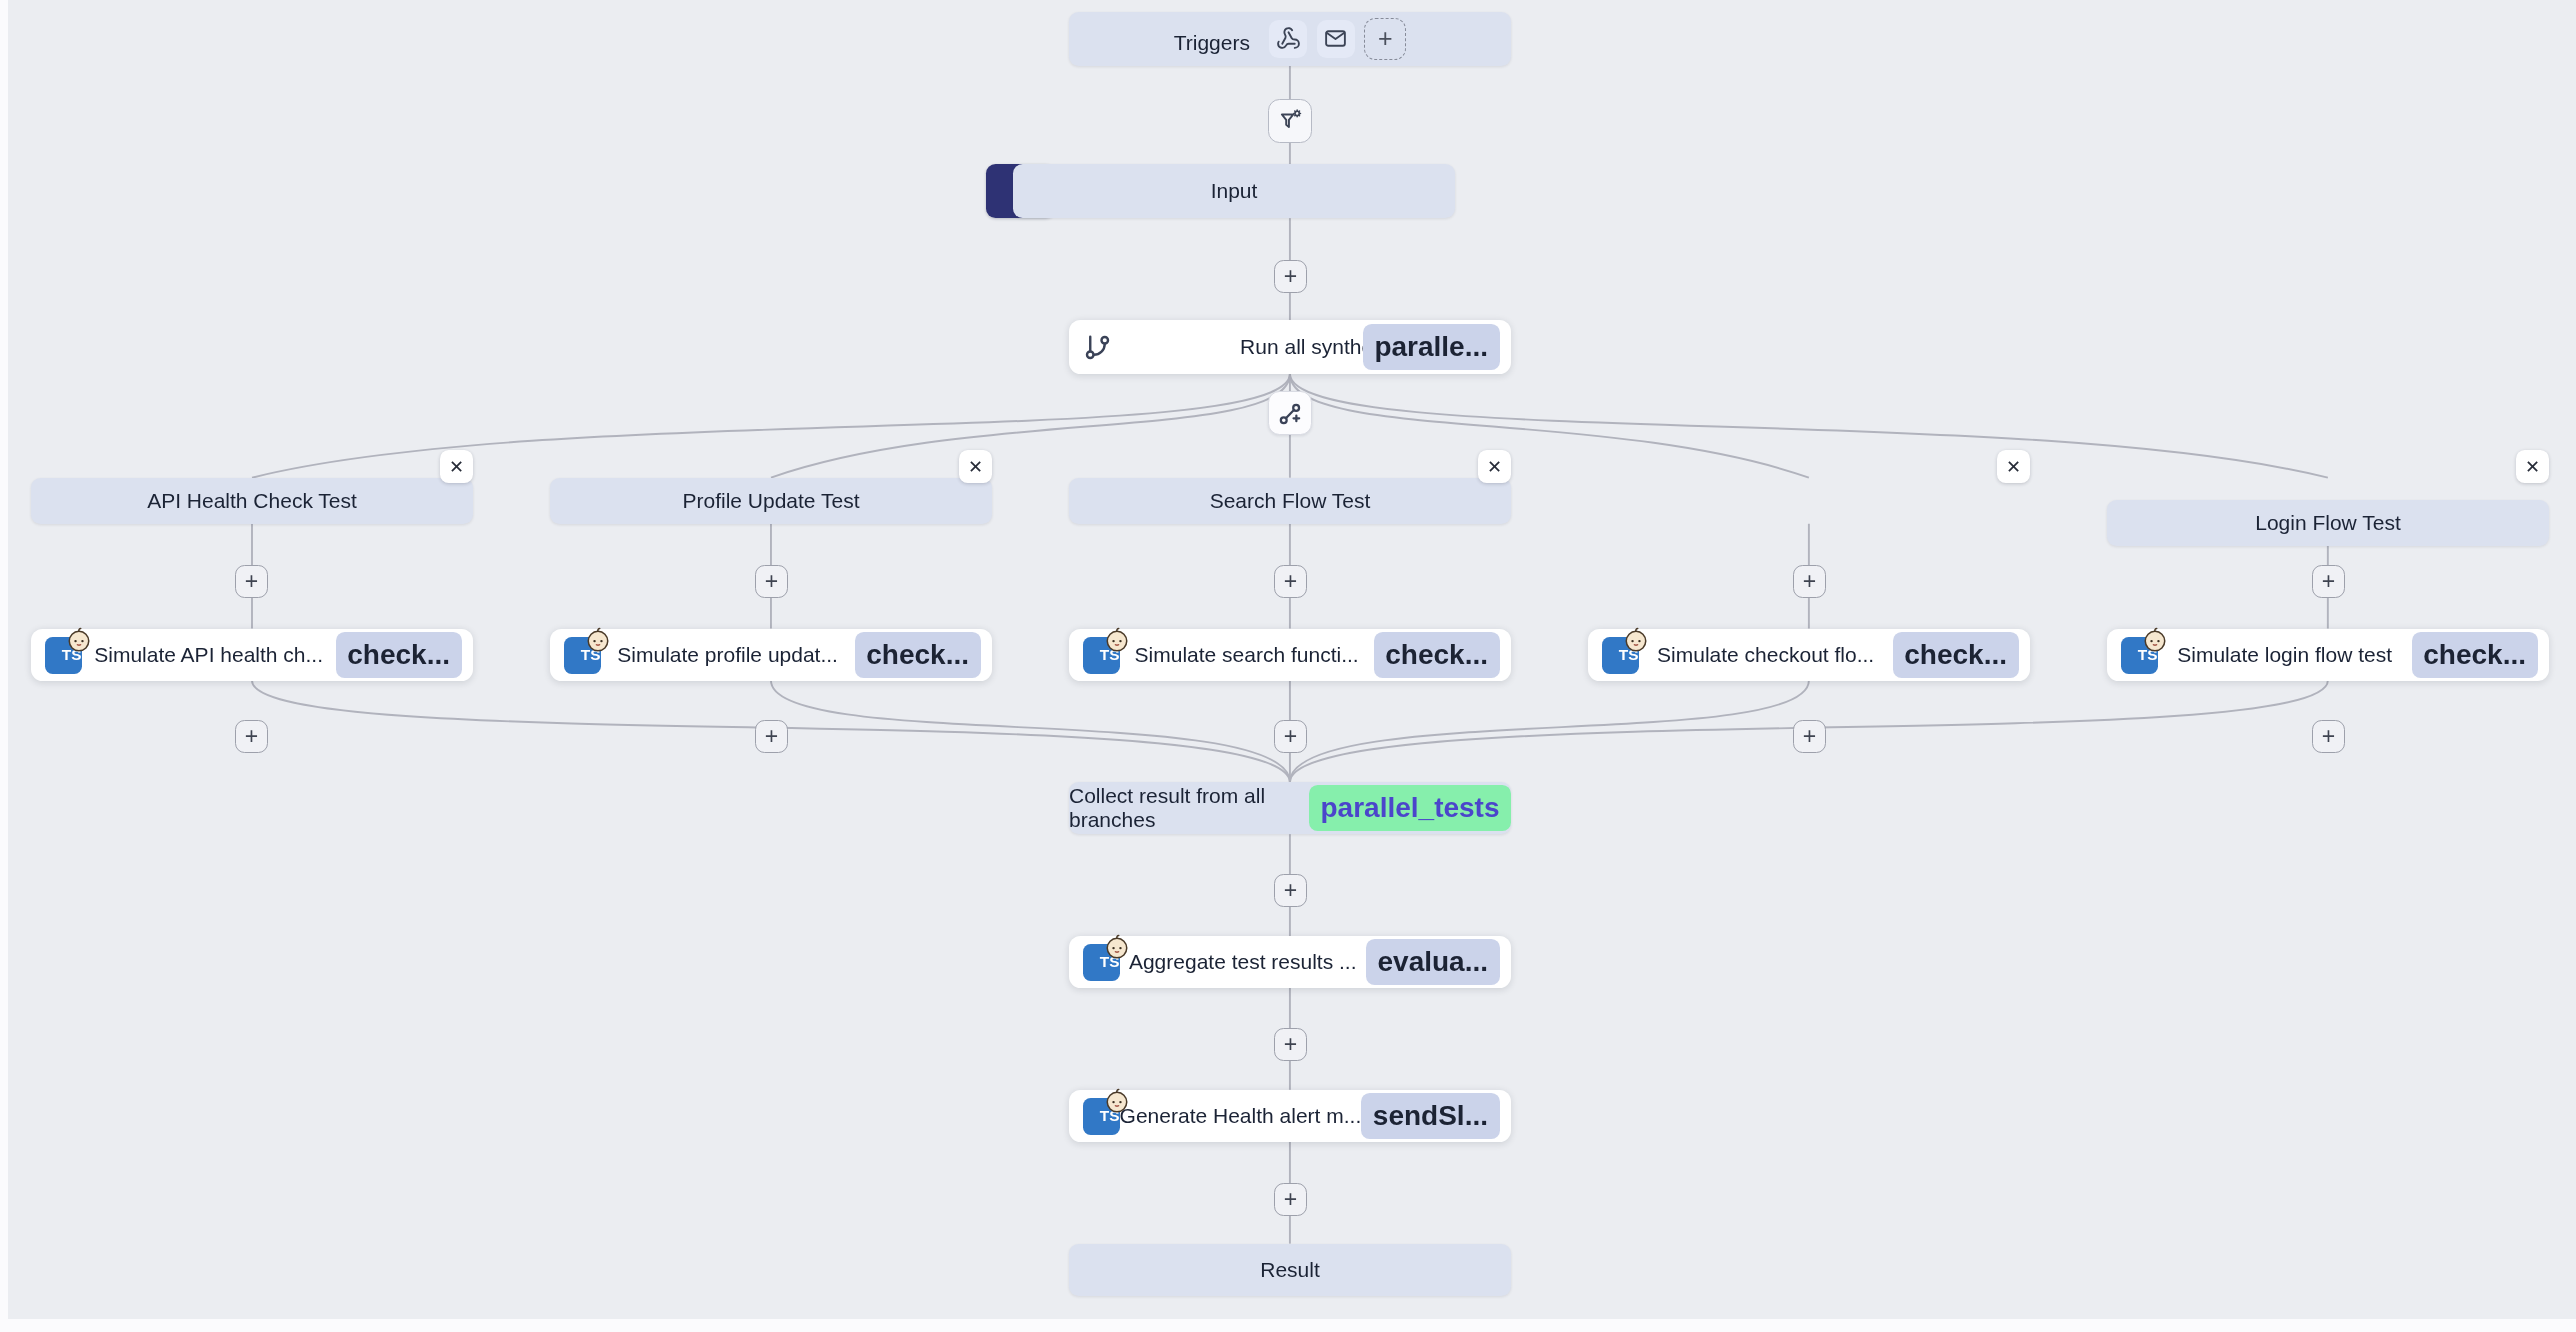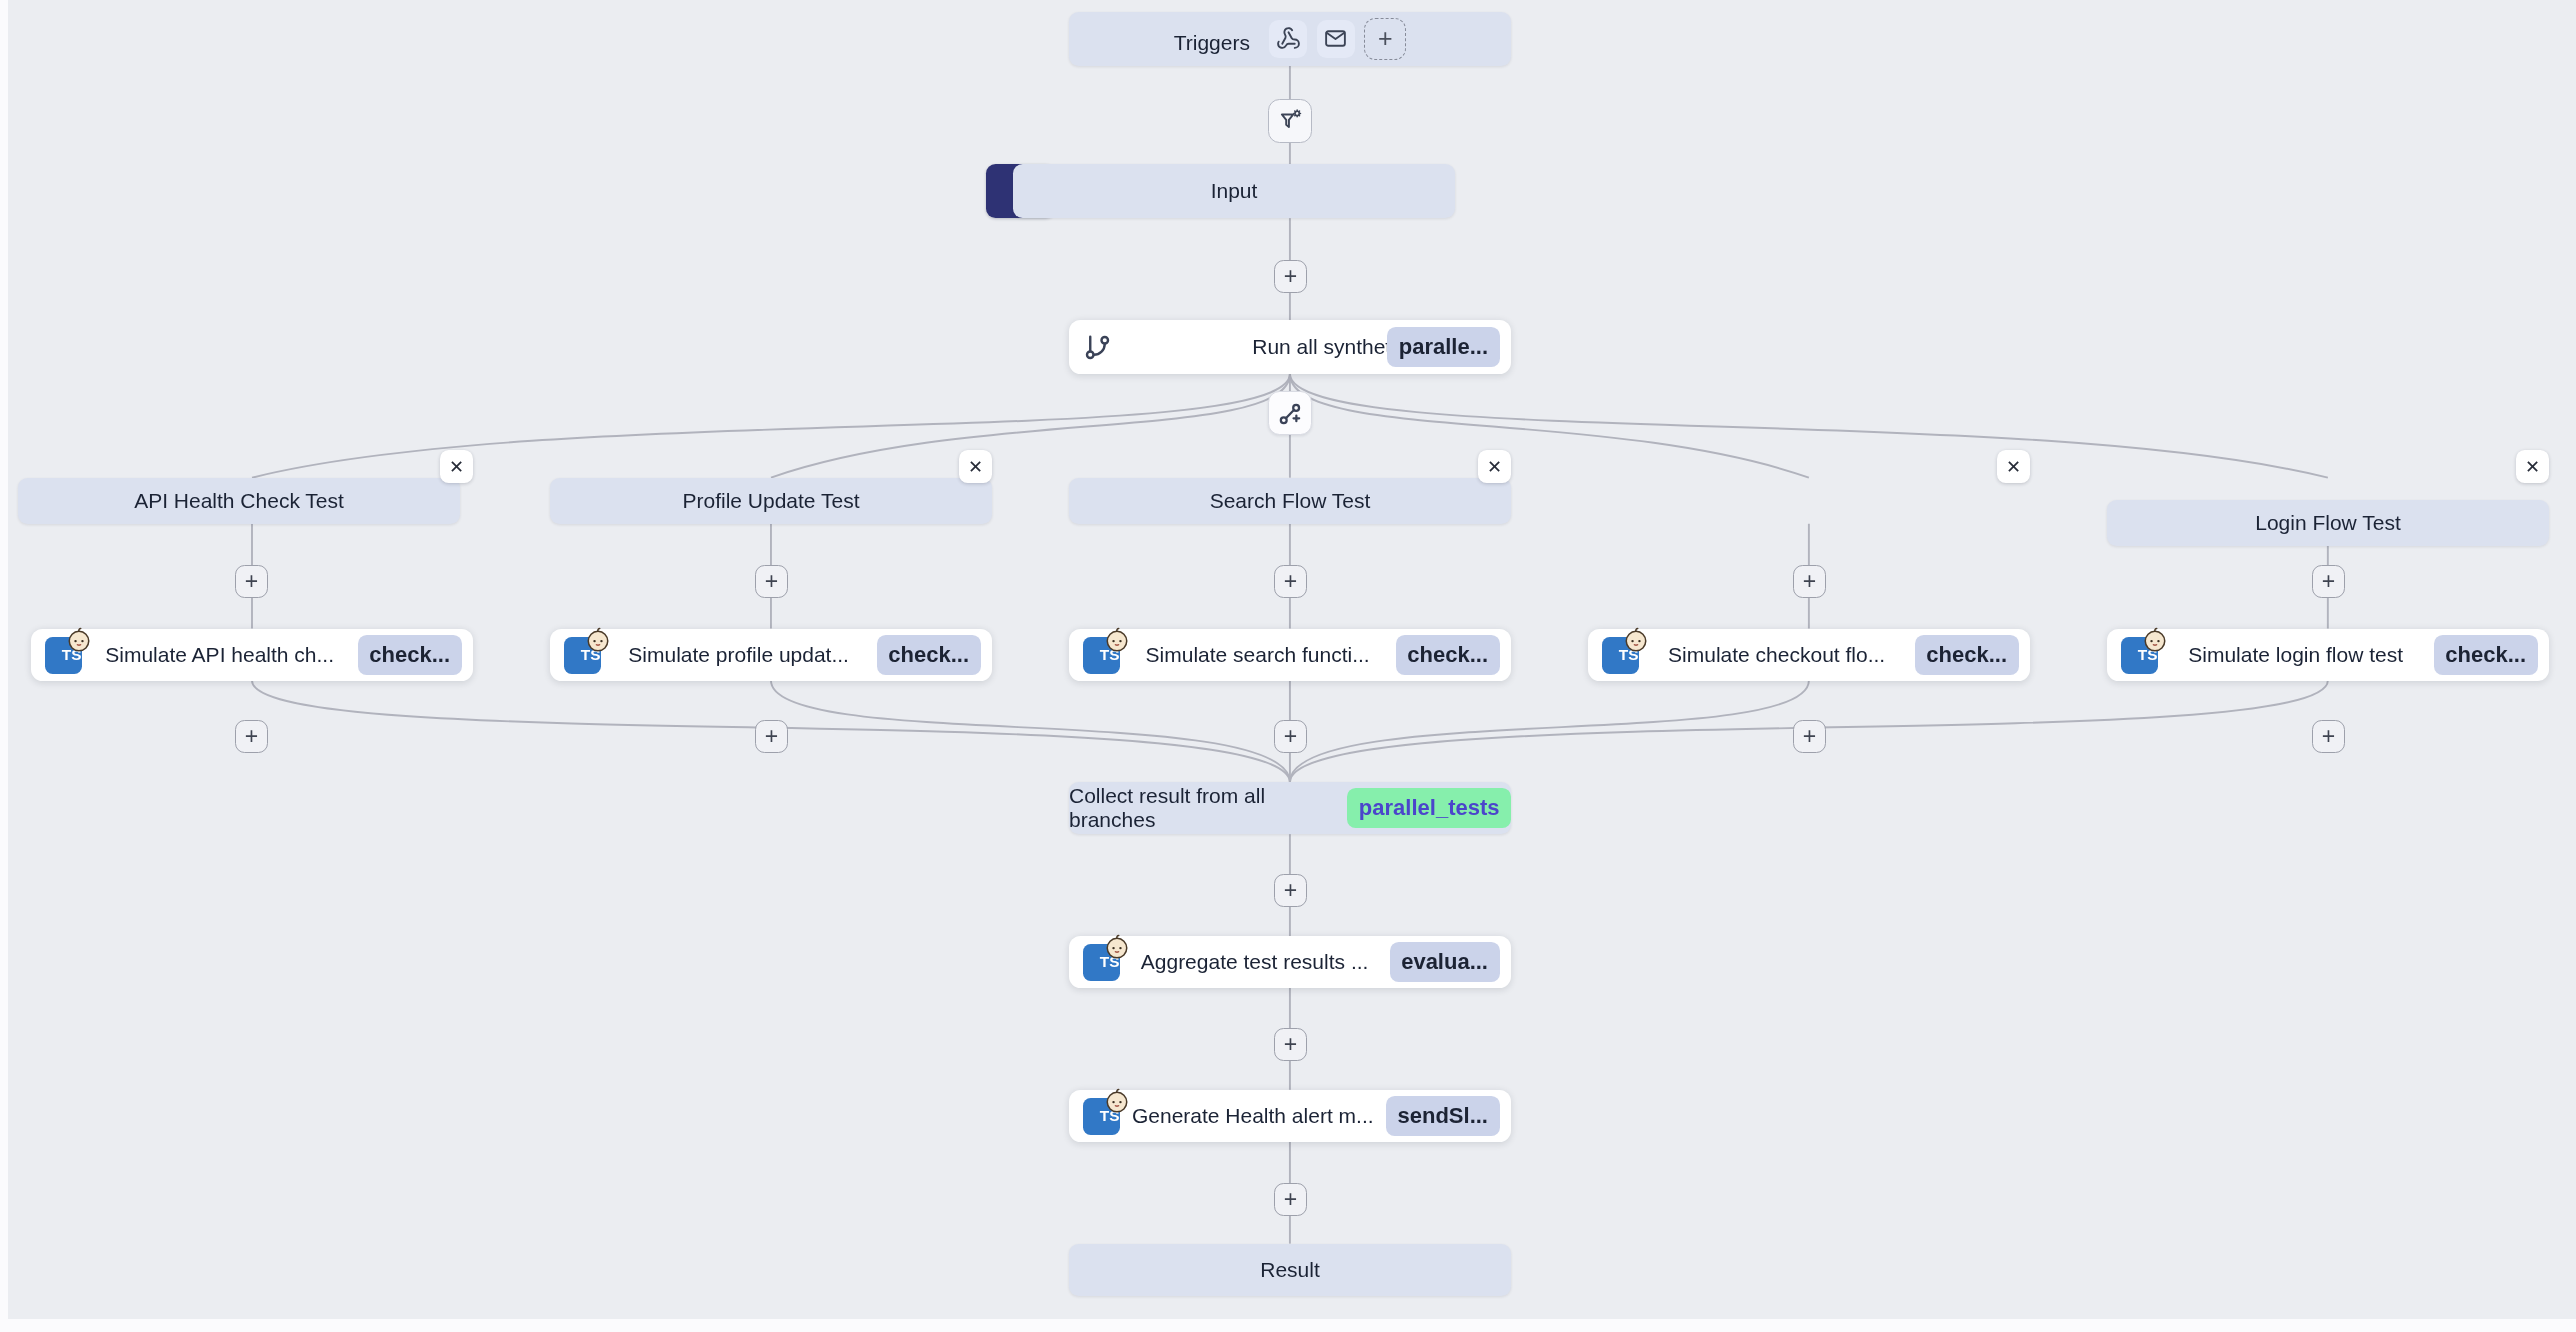--- a/index.html
+++ b/index.html
@@ -18,21 +18,21 @@
   .node {
     position:absolute; display:flex; align-items:center; justify-content:center;
     border-radius:9.6px; font-size:21px; color:#1b2335; box-sizing:border-box;
   }
   .pill  { background:#dbe1ef; box-shadow:0 1px 2.9px rgba(25,30,50,.10); }
   .white { background:#ffffff; border-radius:11.5px; box-shadow:0 1.9px 7.7px rgba(25,30,50,.13); }
   .step  { justify-content:space-between; padding:0 11.5px 0 13.5px; }
   .step .nlabel { flex:1; text-align:center; white-space:nowrap; overflow:hidden; }
 
   .badge {
-    background:#cbd3ea; color:#1c2334; font-weight:700; font-size:22px;
+    background:#cbd3ea; color:#1c2334; font-weight:700; font-size:28px;
     padding:6.7px 11.5px; border-radius:8.7px; white-space:nowrap; flex:0 0 auto;
   }
   .badge.ref { background:#86efac; color:#4b45cb; font-weight:700; }
 
   .plus {
     position:absolute; width:33px; height:33px; box-sizing:border-box;
     border-radius:9.6px; background:#f0f1f5; border:1.9px solid #9da0ab;
     color:#3e4350; font-size:23px; line-height:27px; text-align:center;
     padding:0; cursor:pointer; font-family:"Liberation Sans", sans-serif;
   }
@@ -167,21 +167,21 @@
 
   <div class="icon-box split-box" style="left:1268px;top:391px">
     <svg width="27" height="27" viewBox="0 0 24 24" fill="none" stroke="#3a4257" stroke-width="2" stroke-linecap="round" stroke-linejoin="round">
       <circle cx="6" cy="18" r="2.6"></circle>
         <circle cx="17" cy="7" r="2.6"></circle>
       <path d="M7.9 16.1C10 14.2 12.8 10.9 15.1 8.9"></path>
       <path d="M17.2 13.8v5M14.7 16.3h5"></path>
     </svg>
   </div>
 
-  <div class="node pill" style="left:18px;top:478px;width:442px;height:46px">
+  <div class="node pill" style="left:31px;top:478px;width:442px;height:46px">
     <span>API Health Check Test</span>
   </div>
   <div class="node pill" style="left:550px;top:478px;width:442px;height:46px">
     <span>Profile Update Test</span>
   </div>
   <div class="node pill" style="left:1069px;top:478px;width:442px;height:46px">
     <span>Search Flow Test</span>
   </div>
   <div class="node pill" style="left:2107px;top:500px;width:442px;height:46px">
     <span>Login Flow Test</span>

